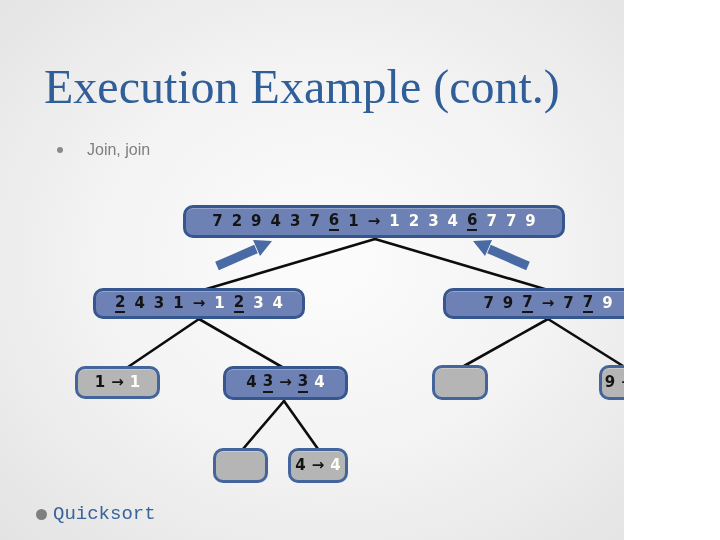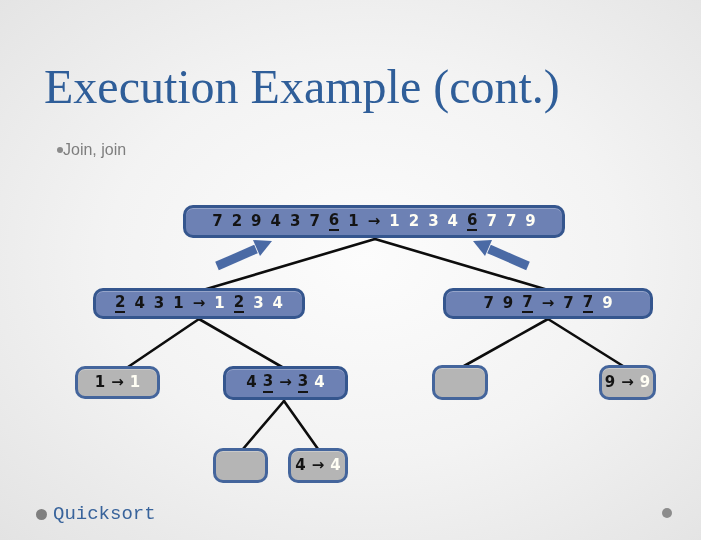--- a/index.html
+++ b/index.html
@@ -1,29 +1,29 @@
 <!DOCTYPE html>
 <html><head>
 <meta charset="utf-8">
 <style>
   html,body { margin:0; padding:0; }
   #slide {
-    position:relative; width:701px; height:540px; overflow:hidden;
+    position:relative; width:624px; height:540px; overflow:hidden;
     background: radial-gradient(ellipse at 52% 48%, #fcfcfc 0%, #f3f3f3 50%, #e3e3e3 100%);
     font-family:"Liberation Sans", sans-serif;
   }
   
   #title {
     position:absolute; left:44px; top:62px;
     font-family:"Liberation Serif", serif;
     font-size:48px; line-height:1.05; letter-spacing:0px;
     color:#2f5e99; white-space:nowrap;
   }
   
-  #bullet-line { position:absolute; left:57px; top:141px; display:flex; align-items:center; gap:0; }
+  #bullet-line { position:absolute; left:57px; top:141px; display:flex; align-items:center; gap:24px; }
   #bullet-line .dot { width:6px; height:6px; border-radius:50%; background:#8a8a8a; }
   #bullet-line .txt { font-size:16px; color:#7e7e7e; }
 
   
   .node {
     position:absolute; box-sizing:border-box;
     display:flex; align-items:center; justify-content:center; gap:9px;
     background:#6d81b4; border:3px solid #35568e; border-radius:10px;
     box-shadow: inset 0 1px 0 rgba(255,255,255,.28);
   }

